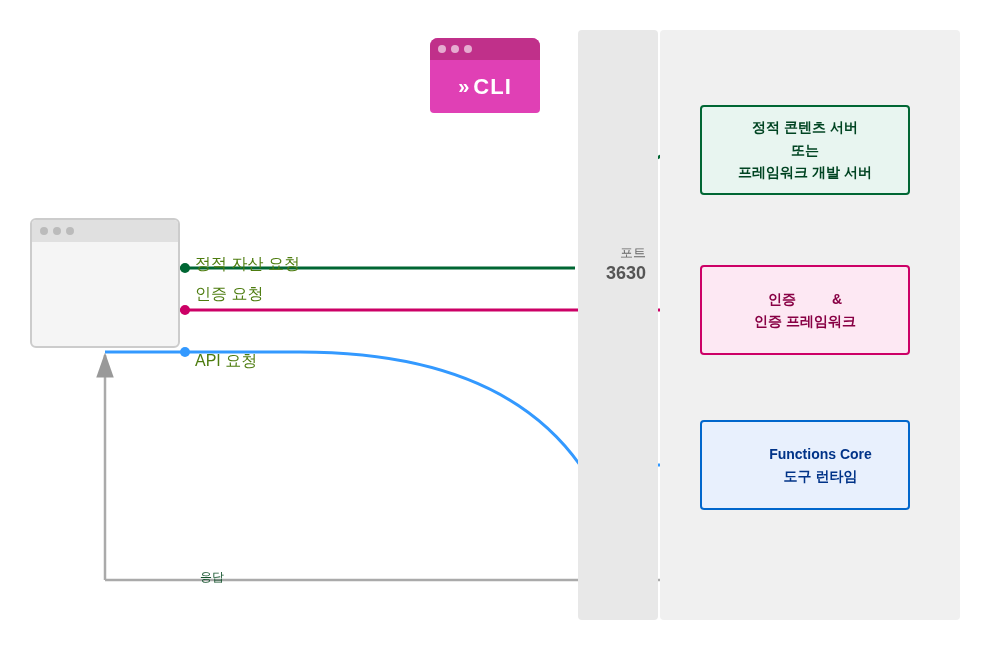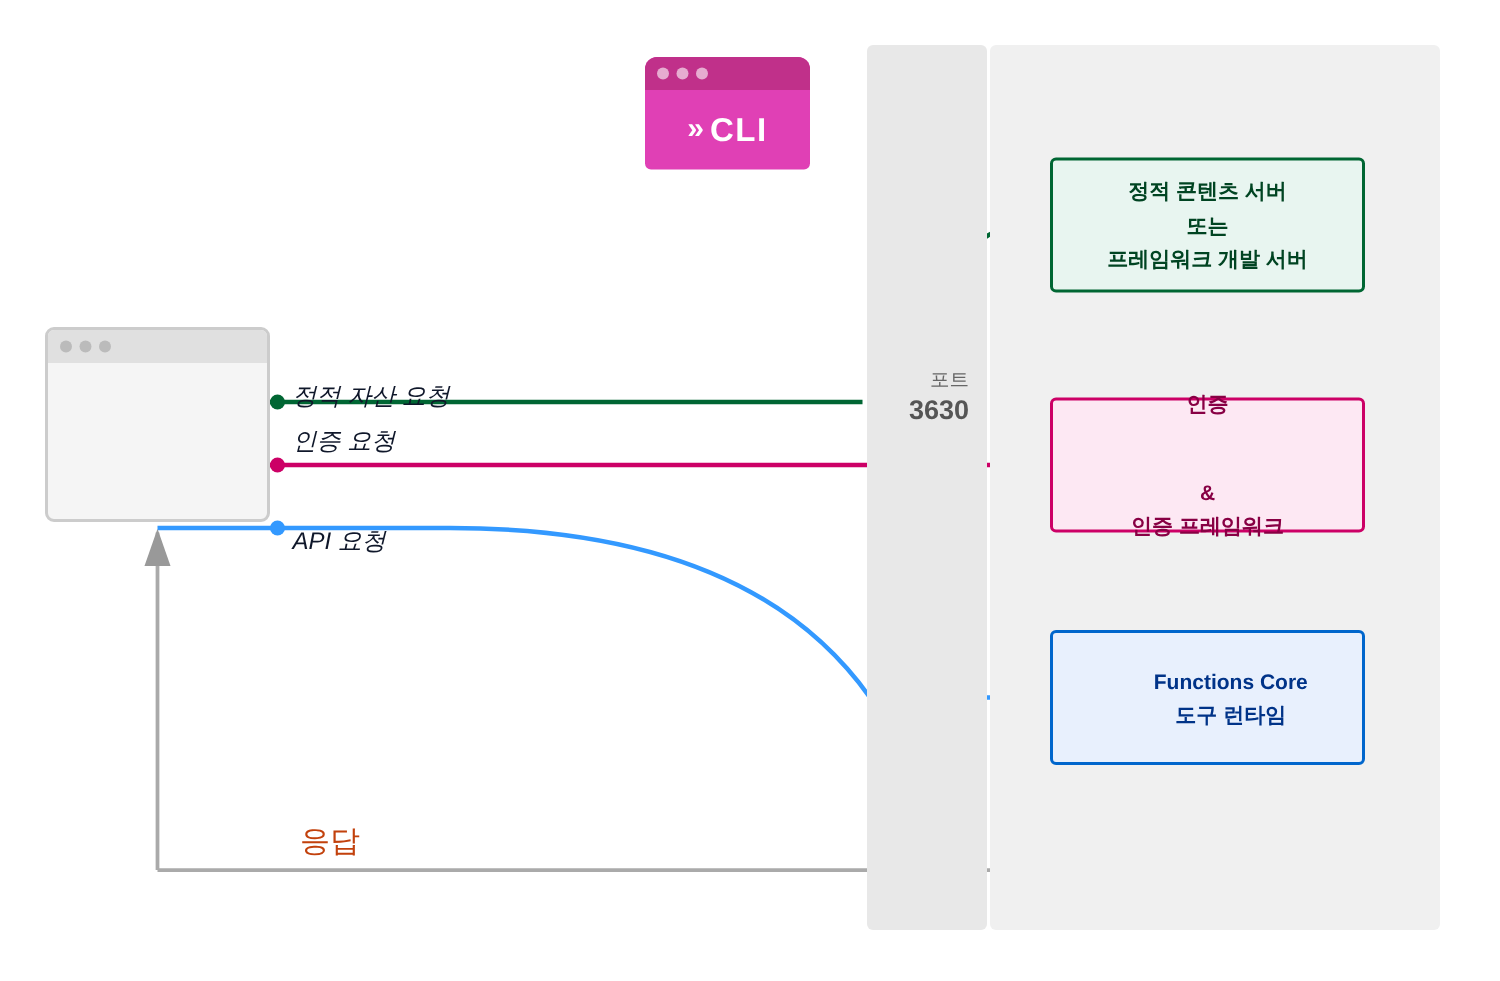--- a/index.html
+++ b/index.html
@@ -164,32 +164,31 @@
     }
     .service-text-static { color: #004422; }
     .service-text-auth { color: #880044; }
     .service-text-functions { color: #003388; margin-left: 31px; }
 
     
     .request-label {
       position: absolute;
       font-size: 16px;
       font-weight: 500;
-      color: #0f172a;
-      font-style: italic;
+      color: #4d7c0f;
     }
 
     
     .response-label {
       position: absolute;
-      bottom: 80px;
+      bottom: 68px;
       left: 200px;
-      font-size: 20px;
+      font-size: 12px;
       font-weight: 500;
-      color: #c2410c;
+      color: #14532d;
     }
 
     
     .arrows-svg {
       position: absolute;
       top: 0; left: 0;
       width: 1000px;
       height: 654px;
       pointer-events: none;
     }
@@ -277,21 +276,21 @@
   <div class="service-box service-box-static">
     <div class="service-text service-text-static">
       <div>정적 콘텐츠 서버</div>
       <div>또는</div>
       <div>프레임워크 개발 서버</div>
     </div>
   </div>
 
   <div class="service-box service-box-auth">
     <div class="service-text service-text-auth">
-      <div style="display:flex; align-items:center; justify-content:center; gap:36px;flex-direction:column;">
+      <div style="display:flex; align-items:center; justify-content:center; gap:36px;">
         <span>인증</span>
         <span>&amp;</span>
       </div>
       <div>인증 프레임워크</div>
     </div>
   </div>
 
   <div class="service-box service-box-functions">
     <div class="service-text service-text-functions">
       <div>Functions Core</div>

